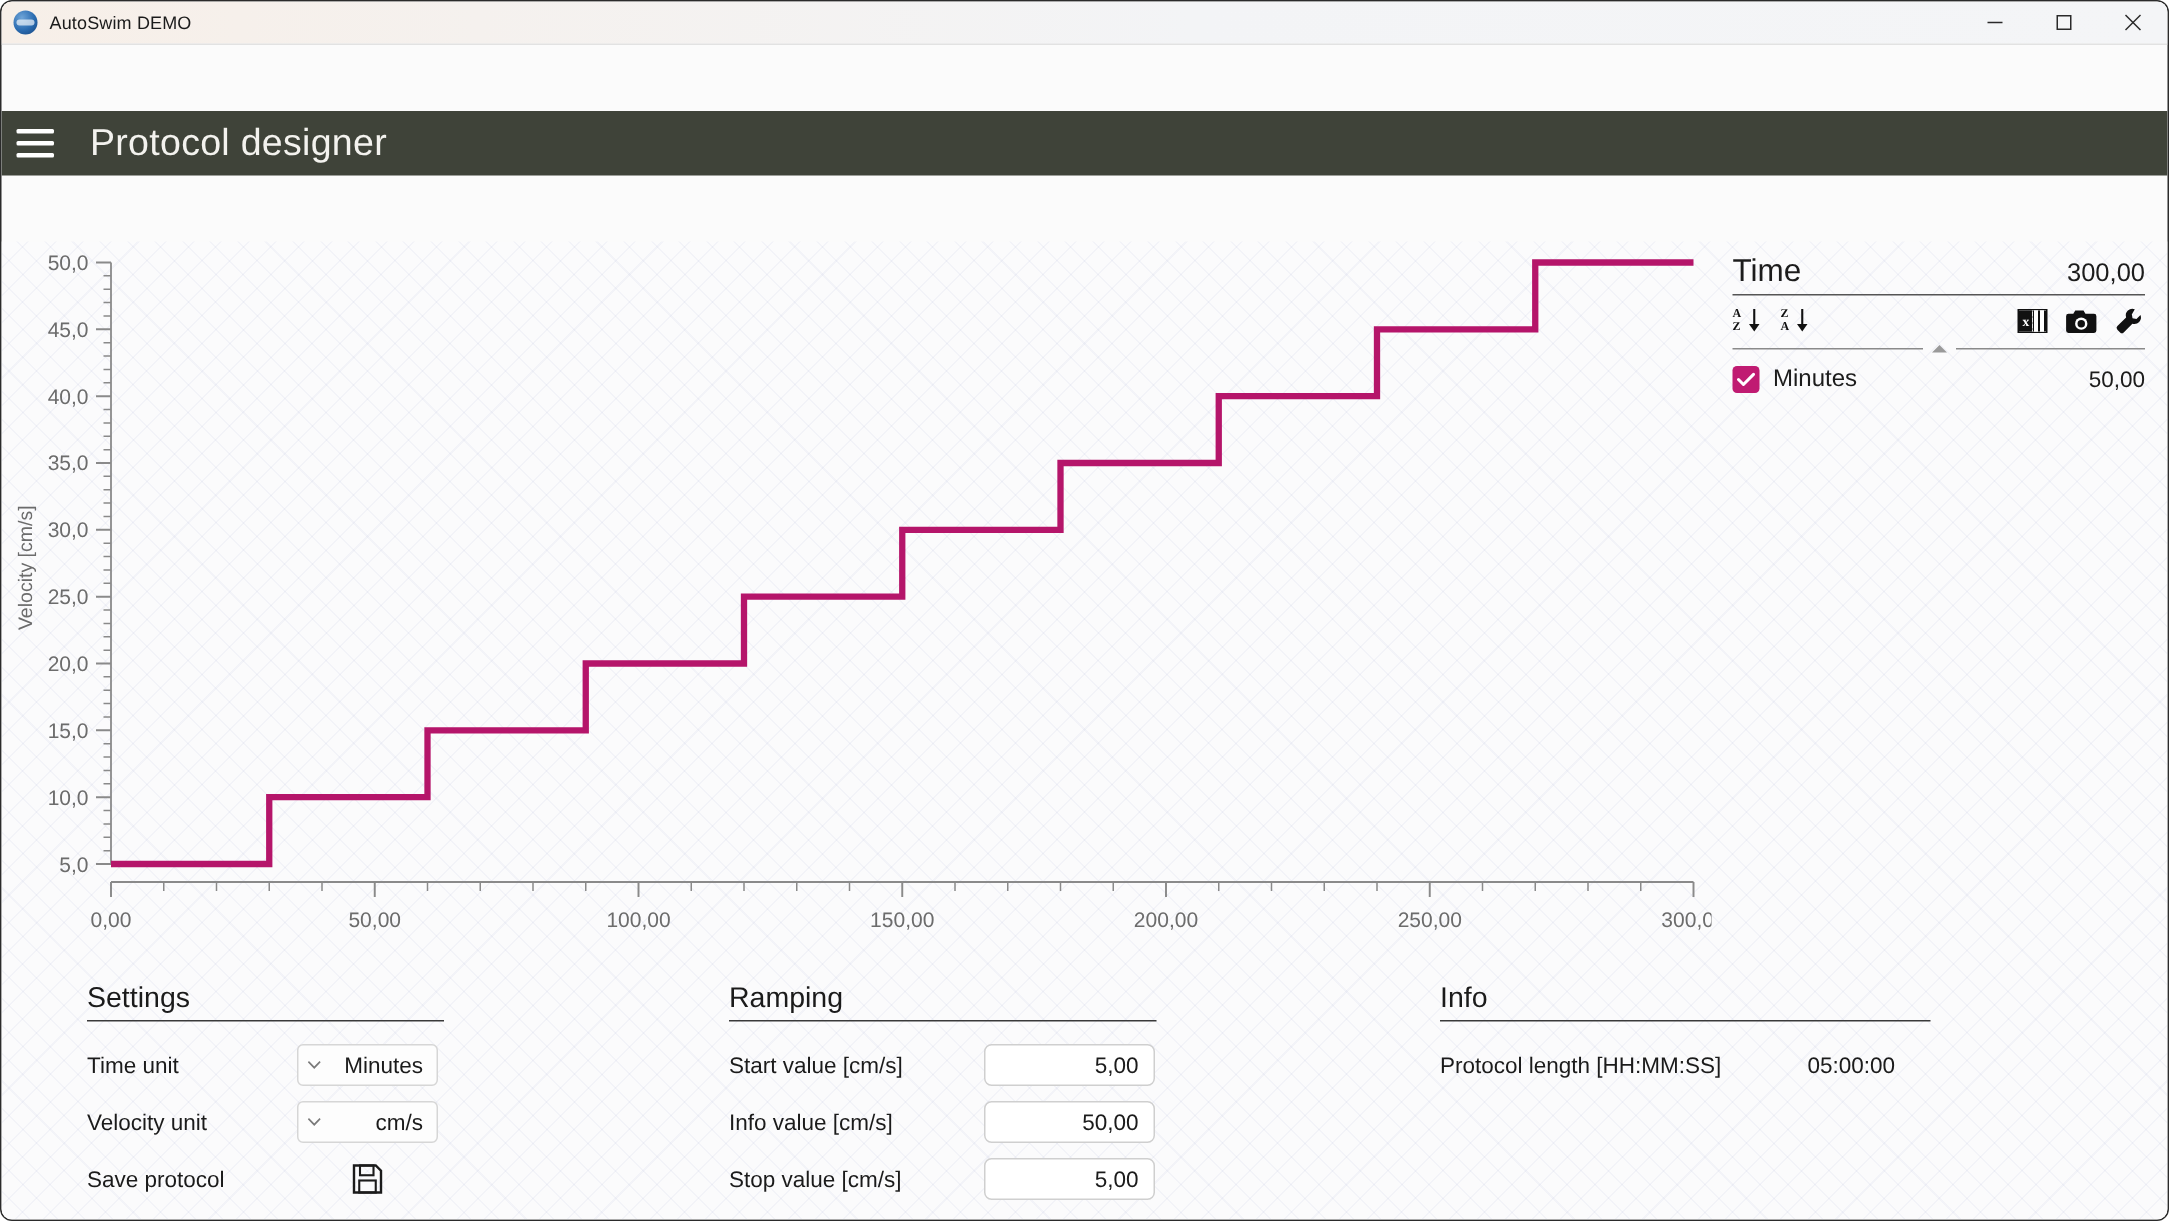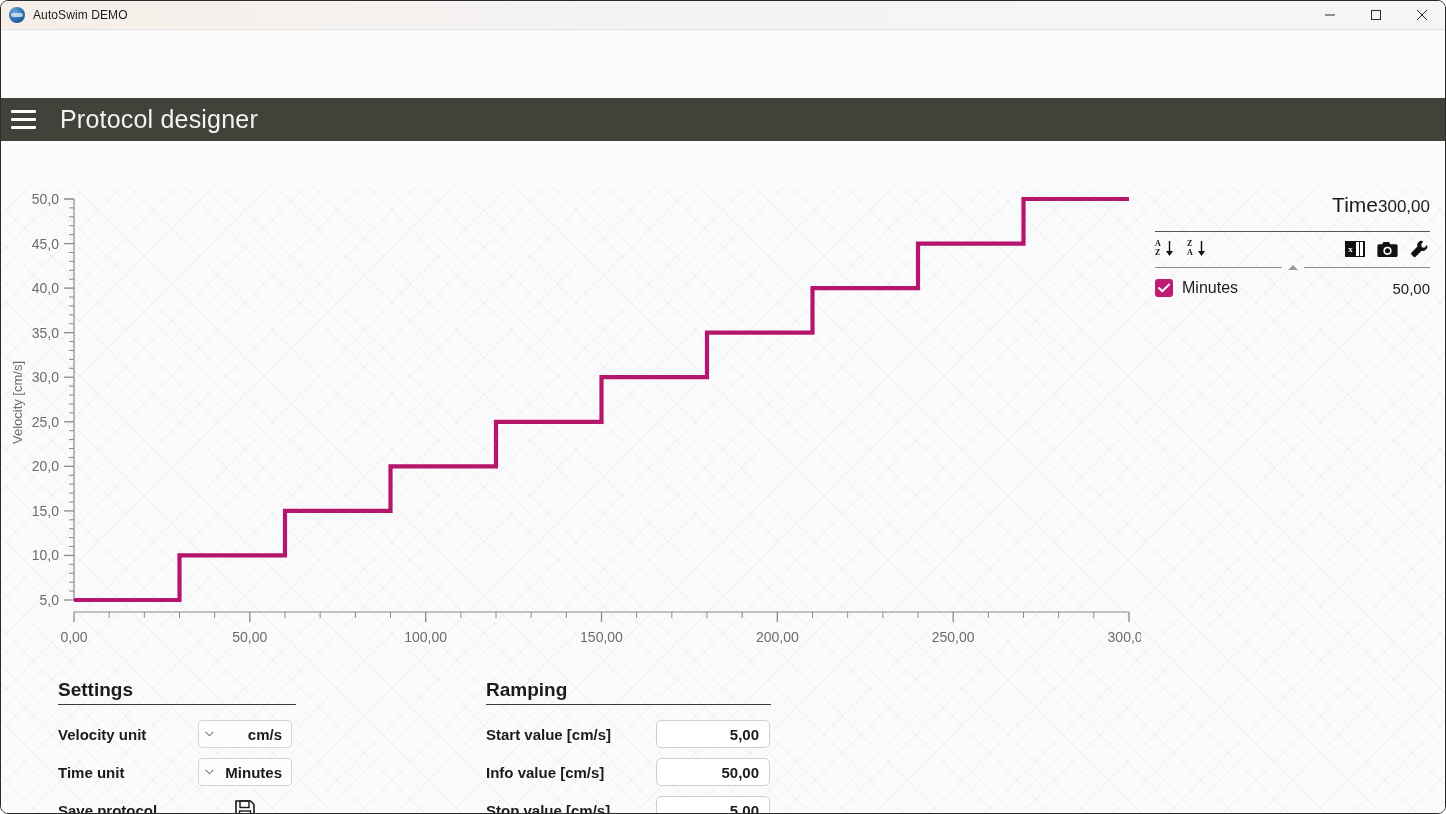--- a/index.html
+++ b/index.html
@@ -55,21 +55,20 @@
   }
   .tb-btn svg { display: block; }
 
   
   .appbar {
     height: 43px;
     background: #3f4339;
     display: flex;
     align-items: center;
     flex: 0 0 auto;
-    margin-top: 24px;
   }
   .hamburger {
     width: 44px; height: 43px;
     display: flex; flex-direction: column;
     align-items: center; justify-content: center;
     gap: 5px;
   }
   .hamburger span {
     display: block; width: 25px; height: 3px; background: #fff; border-radius: 1px;
   }
@@ -108,22 +107,22 @@
     color: #6c6c6c;
   }
 
   
   .legend-panel {
     position: absolute;
     left: 1154px; top: 8px;
     width: 275px;
   }
   .lg-row1 {
-    display: flex; align-items: baseline; justify-content: flex-end;
-    padding-bottom: 14px;
+    display: flex; align-items: baseline; justify-content: space-between;
+    padding-bottom: 3px;
     border-bottom: 1px solid #555;
   }
   .lg-title { font-size: 21px; color: #1c1c1c; }
   .lg-value { font-size: 17px; color: #1c1c1c; }
 
   .lg-tools {
     display: flex; align-items: center; justify-content: space-between;
     height: 28px; margin-top: 3px;
   }
   .lg-tools-left, .lg-tools-right { display: flex; align-items: center; gap: 10px; }
@@ -176,21 +175,21 @@
   .lg-check {
     width: 18px; height: 18px; border-radius: 3px;
     background: #c01b72;
     display: flex; align-items: center; justify-content: center;
   }
   .lg-check svg { display: block; }
   .lg-series-name { font-size: 16px; color: #1c1c1c; }
   .lg-series-val { font-size: 15px; color: #1c1c1c; }
 
   
-  .panels { position: absolute; left: 0; top: 478px; right: 0; bottom: 0; font-weight: bold; }
+  .panels { position: absolute; left: 0; top: 478px; right: 0; bottom: 0; }
   .panel { position: absolute; }
   .panel-head {
     font-size: 19px; color: #1b1b1b;
     padding-bottom: 3px;
     border-bottom: 1px solid #3a3a3a;
     margin-bottom: 10px;
   }
   .frow {
     display: flex; align-items: center;
     height: 38px;
@@ -433,40 +432,40 @@
         <div class="lg-series-val">50,00</div>
       </div>
     </div>
 
     <div class="panels">
 
       <div class="panel" style="left:57px; top:16px; width:238px;">
         <div class="panel-head">Settings</div>
 
         <div class="frow">
+          <div class="flabel" style="width:140px;">Time unit</div>
+          <div class="combo" style="width:94px;">
+            <span class="chev">
+              <svg width="9" height="6" viewBox="0 0 9 6">
+                  <path d="M.6 .8 L4.5 4.8 L8.4 .8" fill="none" stroke="#7a7a7a" stroke-width="1.1"></path>
+                </svg>
+            </span>
+            <span class="ctext">Minutes</span>
+          </div>
+        </div>
+
+        <div class="frow">
           <div class="flabel" style="width:140px;">Velocity unit</div>
           <div class="combo" style="width:94px;">
             <span class="chev">
               <svg width="9" height="6" viewBox="0 0 9 6">
                   <path d="M.6 .8 L4.5 4.8 L8.4 .8" fill="none" stroke="#7a7a7a" stroke-width="1.1"></path>
                 </svg>
             </span>
             <span class="ctext">cm/s</span>
-          </div>
-        </div>
-
-        <div class="frow">
-          <div class="flabel" style="width:140px;">Time unit</div>
-          <div class="combo" style="width:94px;">
-            <span class="chev">
-              <svg width="9" height="6" viewBox="0 0 9 6">
-                  <path d="M.6 .8 L4.5 4.8 L8.4 .8" fill="none" stroke="#7a7a7a" stroke-width="1.1"></path>
-                </svg>
-            </span>
-            <span class="ctext">Minutes</span>
           </div>
         </div>
 
         <div class="frow">
           <div class="flabel" style="width:140px;">Save protocol</div>
           <div style="width:94px; display:flex; justify-content:center;">
             <div class="save-ico">
               <svg width="22" height="22" viewBox="0 0 22 22">
                 <path d="M2 2 H16.5 L20 5.5 V20 H2 Z" fill="none" stroke="#1b1b1b" stroke-width="1.6"></path>
                 <rect x="6" y="2" width="9" height="6.5" fill="none" stroke="#1b1b1b" stroke-width="1.4"></rect>
@@ -496,16 +495,23 @@
 
         <div class="frow">
           <div class="flabel" style="width:170px;">Stop value [cm/s]</div>
           <div class="numbox" style="width:114px;">
             <span>5,00</span>
           </div>
         </div>
 
       </div>
 
+      <div class="panel" style="left:959px; top:16px; width:327px;">
+        <div class="panel-head">Info</div>
+        <div class="frow info-row">
+          <div class="flabel" style="width:245px;">Protocol length [HH:MM:SS]</div>
+          <div class="info-val">05:00:00</div>
+        </div>
+      </div>
 
     </div>
   </div>
 </div>
 
 </body></html>

